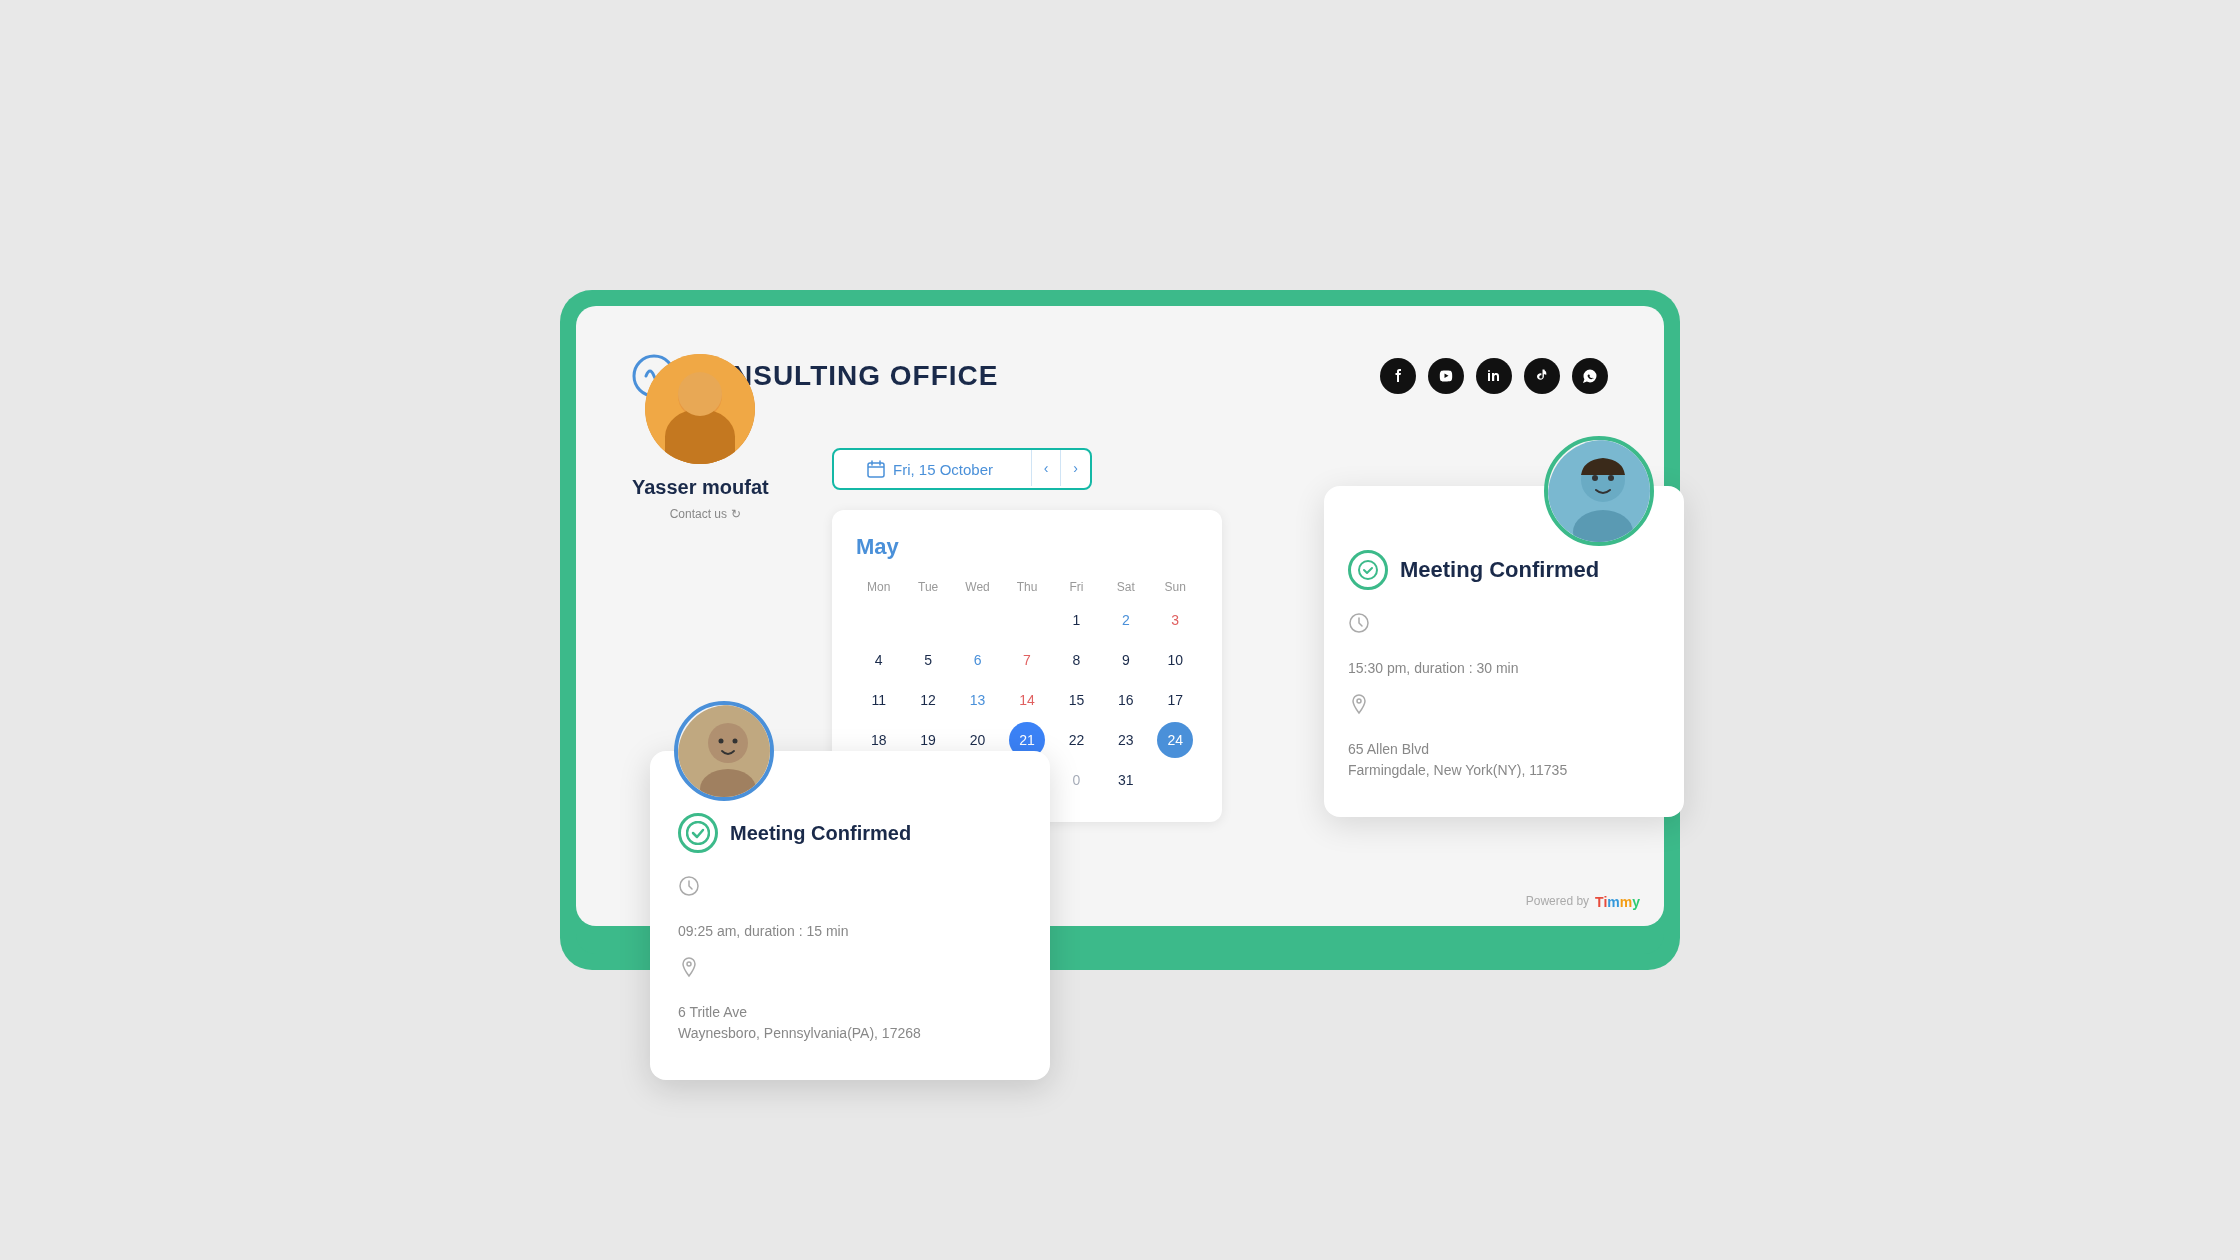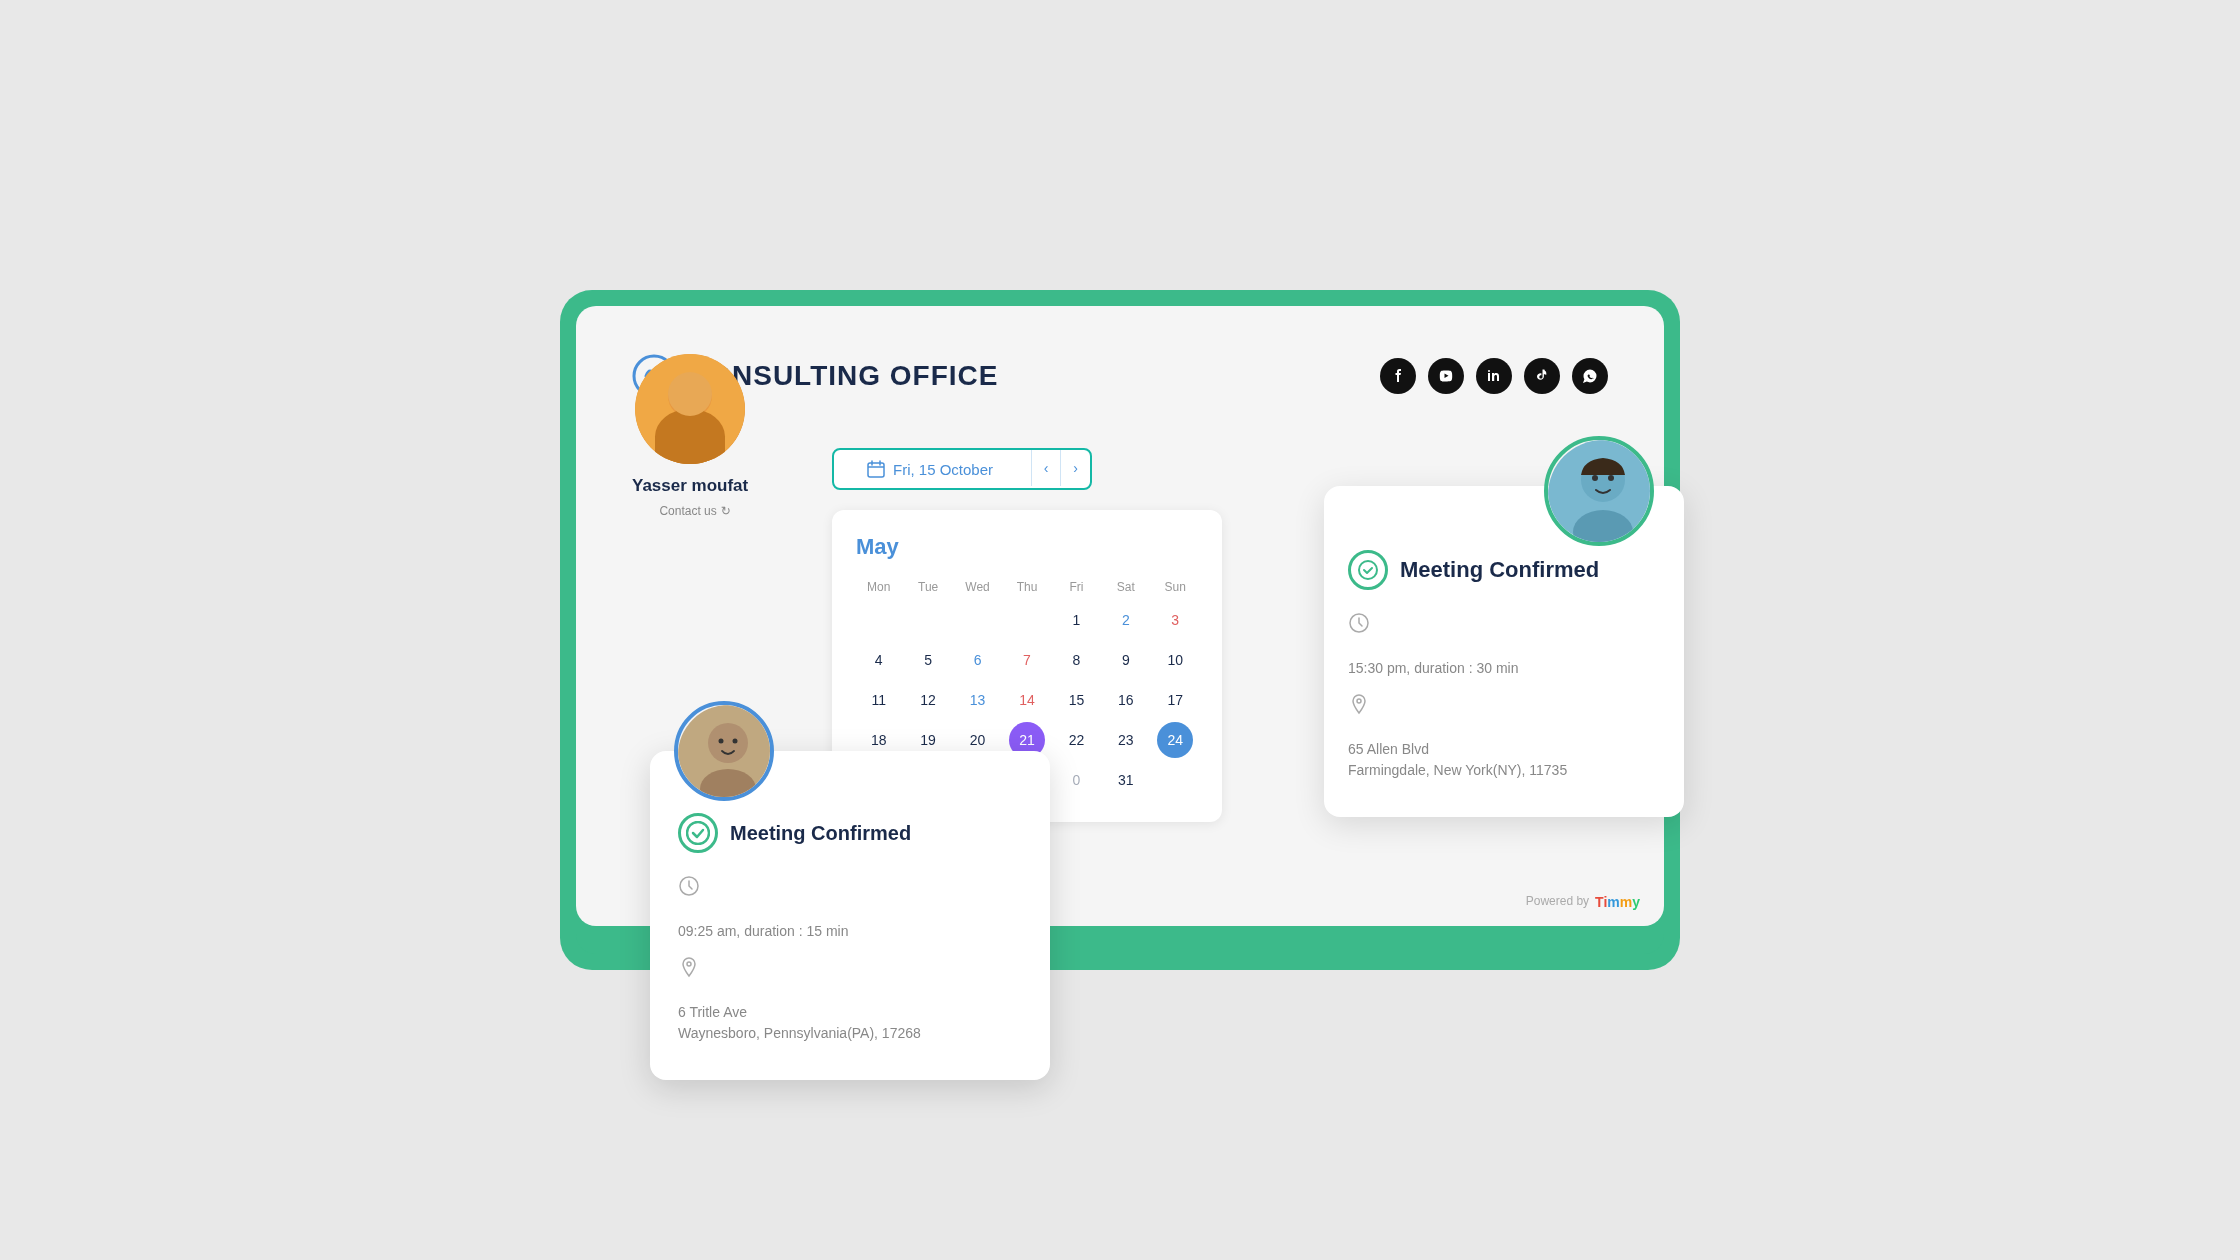--- a/index.html
+++ b/index.html
@@ -117,21 +117,21 @@
       left: 50%;
       transform: translateX(-50%);
       width: 44px;
       height: 44px;
       background: #e8a855;
       border-radius: 50%;
       z-index: 1;
     }
 
     .person-name {
-      font-size: 17px;
+      font-size: 20px;
       font-weight: 600;
       color: #1a2a4a;
       margin-top: 4px;
     }
 
     .contact-us {
       font-size: 12px;
       color: #888;
       display: flex;
       align-items: center;
@@ -232,21 +232,21 @@
       width: 36px;
       height: 36px;
       display: flex;
       align-items: center;
       justify-content: center;
       margin: 0 auto;
     }
     .cal-day.weekend { color: #e06060; }
     .cal-day.saturday { color: #4a90d9; }
     .cal-day.selected-blue {
-      background: #8b5cf6;
+      background: #3b82f6;
       color: white;
       border-radius: 50%;
     }
     .cal-day.selected-primary {
       background: #4a90d9;
       color: white;
       border-radius: 50%;
     }
     .cal-day.empty { cursor: default; }
 

